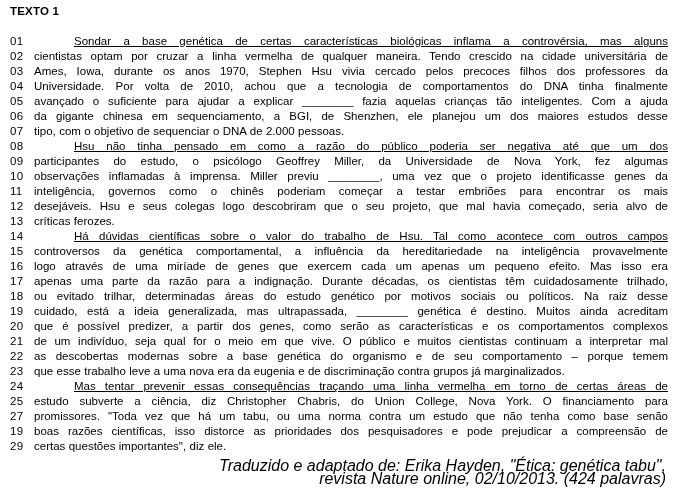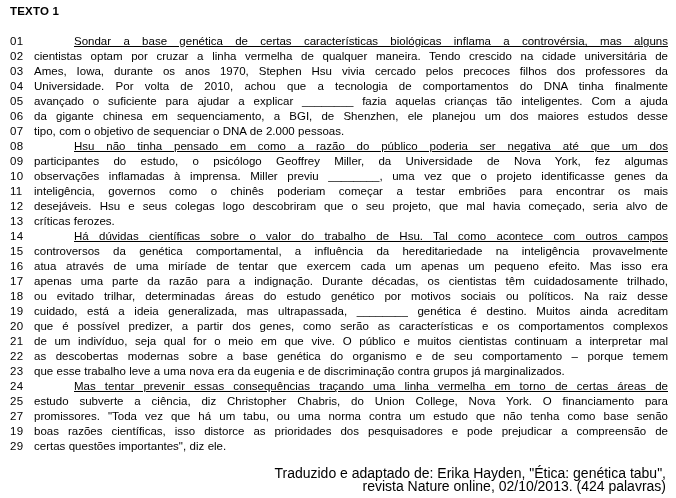--- a/index.html
+++ b/index.html
@@ -49,25 +49,26 @@
     word-spacing: 0.2px;
   }
   .line.para-end .txt {
     text-align-last: left;
   }
   .line.indent .txt {
     text-indent: 40px;
     text-decoration: underline;
   }
   .credits {
-    margin-top: 13px;
+    margin-top: 5px;
     text-align: right;
-    font-size: 14px;
+    font-size: 16px;
     line-height: 13px;
     padding-right: 2px;
+    font-style: italic;
   }
 </style>
 </head>
 <body>
 
 <div class="page">
   <div class="title">TEXTO 1</div>
   <div class="passage" id="passage">
       <div class="line indent">
         <span class="num">01</span>
@@ -124,21 +125,21 @@
       <div class="line indent">
         <span class="num">14</span>
         <span class="txt">Há dúvidas científicas sobre o valor do trabalho de Hsu. Tal como acontece com outros campos</span>
       </div>
       <div class="line">
         <span class="num">15</span>
         <span class="txt">controversos da genética comportamental, a influência da hereditariedade na inteligência provavelmente</span>
       </div>
       <div class="line">
         <span class="num">16</span>
-        <span class="txt">atua através de uma miríade de tentar que exercem cada um apenas um pequeno efeito. Mas isso era</span>
+        <span class="txt">logo através de uma miríade de genes que exercem cada um apenas um pequeno efeito. Mas isso era</span>
       </div>
       <div class="line">
         <span class="num">17</span>
         <span class="txt">apenas uma parte da razão para a indignação. Durante décadas, os cientistas têm cuidadosamente trilhado,</span>
       </div>
       <div class="line">
         <span class="num">18</span>
         <span class="txt">ou evitado trilhar, determinadas áreas do estudo genético por motivos sociais ou políticos. Na raiz desse</span>
       </div>
       <div class="line">

